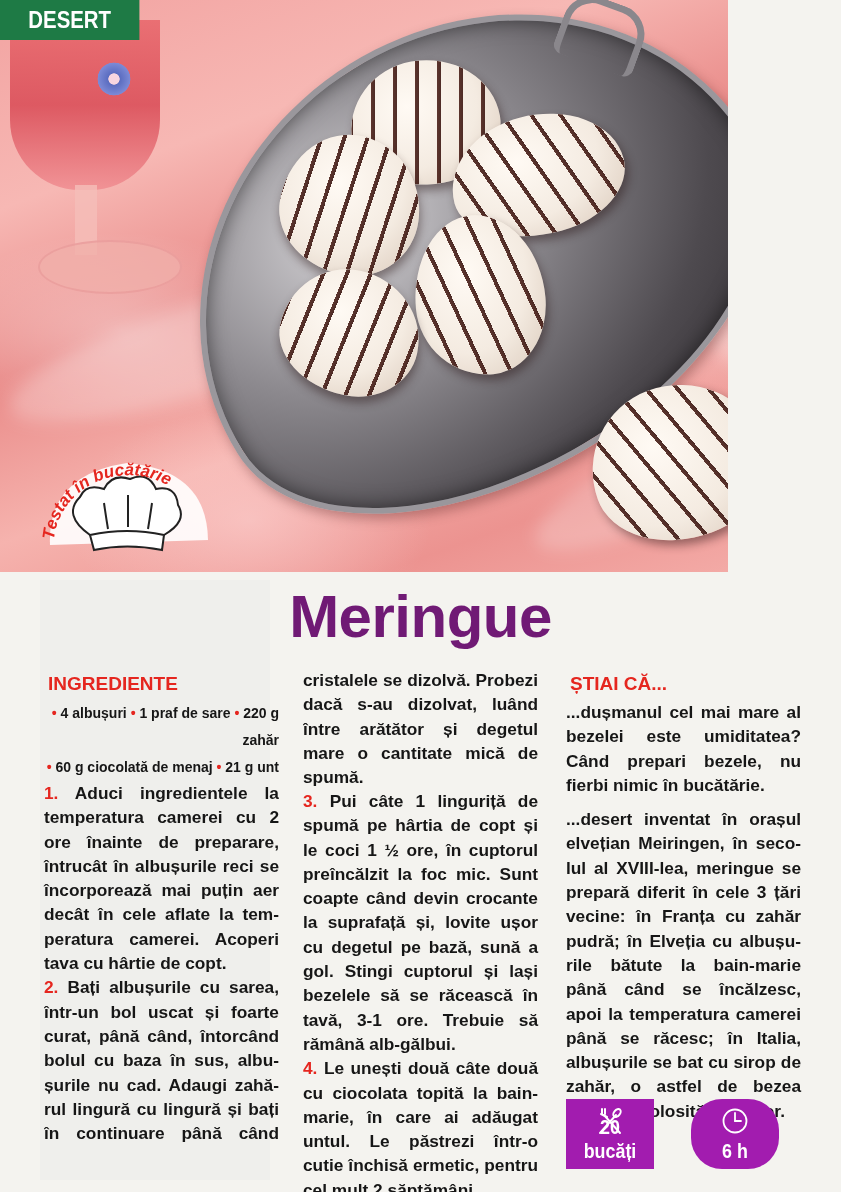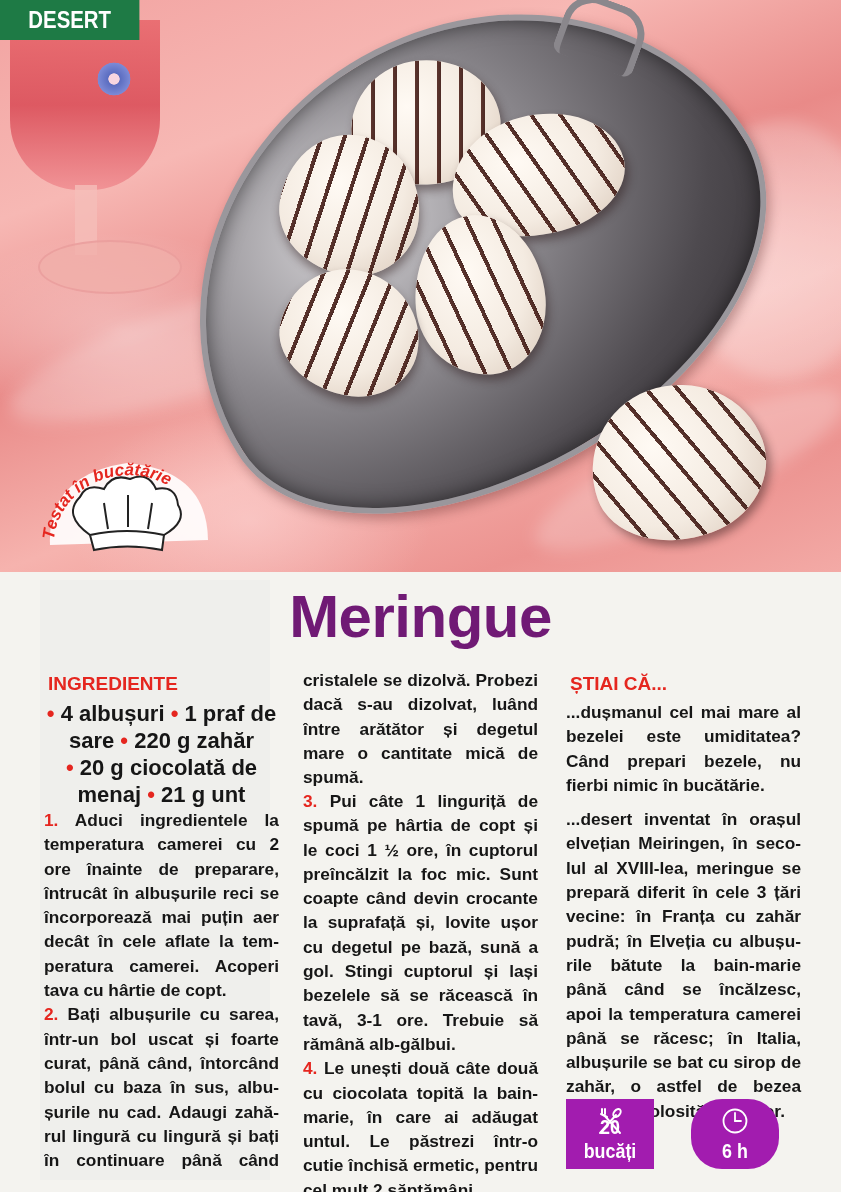--- a/index.html
+++ b/index.html
@@ -4,21 +4,21 @@
 <style>
   html, body { margin: 0; padding: 0; }
   body {
     width: 841px; height: 1192px; overflow: hidden; position: relative;
     background: #f4f3ef;
     font-family: "Liberation Sans", sans-serif;
     color: #161616;
   }
   
   .photo {
-    position: absolute; left: 0; top: 0; width: 841px; height: 572px; overflow: hidden;
+    position: absolute; left: 0; top: 0; width: 728px; height: 572px; overflow: hidden;
     background:
       radial-gradient(ellipse 260px 140px at 120px 330px, rgba(255,255,255,0.35), rgba(255,255,255,0) 70%),
       radial-gradient(ellipse 300px 200px at 720px 260px, rgba(255,230,230,0.45), rgba(255,255,255,0) 70%),
       radial-gradient(ellipse 260px 160px at 250px 520px, rgba(255,220,220,0.5), rgba(255,255,255,0) 70%),
       linear-gradient(160deg, #f2a3a1 0%, #f7b8b4 25%, #e98a88 45%, #f6b3ae 65%, #ec9390 85%, #f3aaa6 100%);
   }
   .silk-fold {
     position: absolute; border-radius: 50%;
     background: rgba(255,255,255,0.22); filter: blur(8px);
   }
@@ -100,21 +100,21 @@
     position: absolute; top: 668px; width: 235px;
     font-size: 17.3px; line-height: 24.3px; font-weight: bold;
     text-align: justify; hyphens: manual;
   }
   .col.c1 { left: 44px; }
   .col.c2 { left: 303px; }
   .col.c3 { left: 566px; }
   .section-head {
     color: #e5261f; font-size: 19px; font-weight: bold; line-height: 24px; margin: 4px;
   }
-  .ingredients { font-size: 22px; line-height: 27px; font-weight: bold; text-align: center; }
+  .ingredients { font-size: 14px; line-height: 27px; font-weight: bold; text-align: right; }
   .bullet { color: #e5261f; }
   .step-num { color: #e5261f; }
   p { margin: 0; }
   .ph-head { margin-top: 10px; }
   .info-box {
     position: absolute; top: 1099px; width: 88px; height: 70px;
     background: #a21caf; color: #fff; text-align: center;
   }
   .info-box.b1 { left: 566px; }
   .info-box.b2 { left: 691px; border-radius: 31px; }
@@ -178,21 +178,21 @@
   <h2 class="section-head">INGREDIENTE</h2>
   <div class="ingredients">
     <span class="bullet">•</span>
     <span>4 albușuri</span>
     <span class="bullet">•</span>
     <span>1 praf de sare</span>
     <span class="bullet">•</span>
     <span>220 g zahăr</span>
     <br>
     <span class="bullet">•</span>
-    <span>20 g ciocolată de menaj</span>
+    <span>60 g ciocolată de menaj</span>
     <span class="bullet">•</span>
     <span>21 g unt</span>
   </div>
   <p>
     <span class="step-num">1.</span>
     <span>Aduci ingredientele la temperatura camerei cu 2 ore înainte de preparare, întrucât în albușurile reci se încorporează mai puțin aer decât în cele aflate la tem­peratura camerei. Acoperi tava cu hârtie de copt.</span>
   </p>
   <p style="height:170px;overflow:hidden;">
     <span class="step-num">2.</span>
     <span>Bați albușurile cu sarea, într-un bol uscat și foarte curat, până când, întorcând bolul cu baza în sus, albu­șurile nu cad. Adaugi zahă­rul lingură cu lingură și bați în continuare până când cristalele se dizolvă. Pro­bezi dacă s-au dizolvat, luând între arătător și de­getul mare o cantitate mică de spumă.</span>

